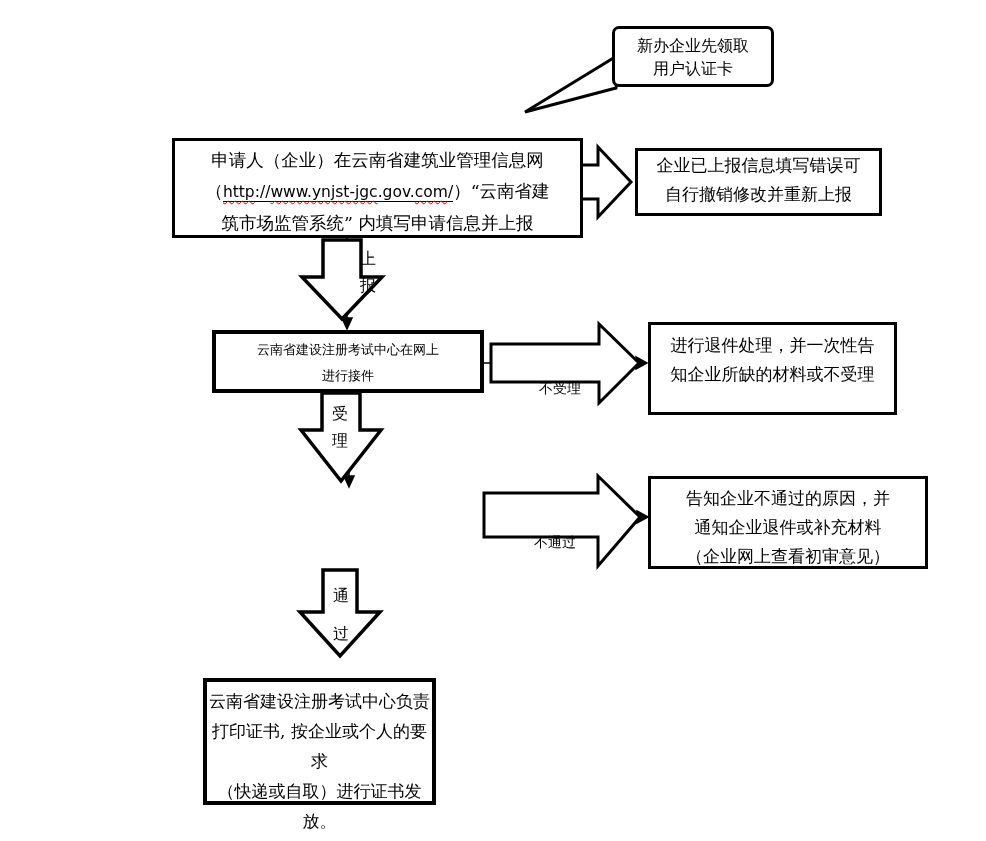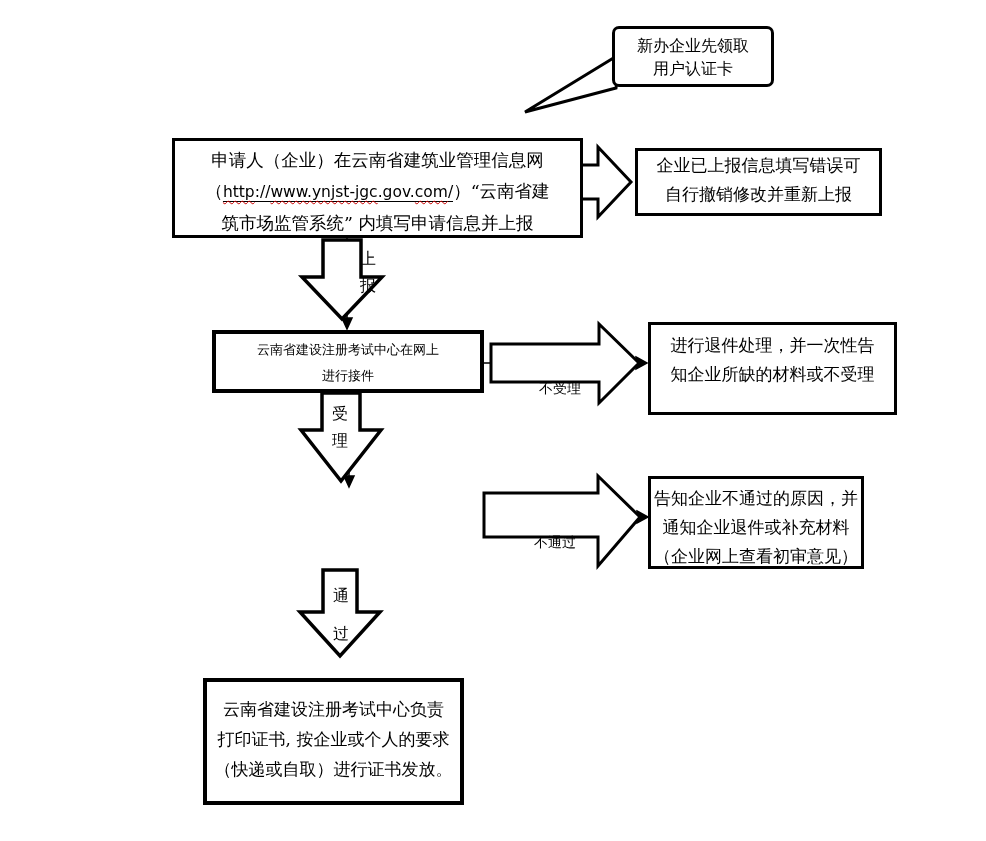--- a/index.html
+++ b/index.html
@@ -18,22 +18,22 @@
     position:absolute;left:612px;top:26px;width:162px;height:61px;z-index:2;
     background:#fff;border:3px solid #000;border-radius:7px;box-sizing:border-box;
     text-align:center;font-size:16px;line-height:23px;padding-top:5px;
   }
   
   #box-apply{left:172px;top:138px;width:411px;height:100px;line-height:31px;font-size:17.5px;padding-top:4px;}
   #box-resubmit{left:635px;top:148px;width:247px;height:68px;}
   #box-receive{left:212px;top:330px;width:272px;height:63px;font-size:13px;line-height:26px;padding-top:3px;}
   #box-reject-receive{left:648px;top:322px;width:249px;height:93px;padding-top:6px;}
   #box-review{left:212px;top:487px;width:272px;height:71px;font-size:17.5px;text-align:left;padding:6px 8px 0 20px;}
-  #box-reject-review{left:648px;top:476px;width:216px;height:93px;padding-top:5px;}
-  #box-issue{left:203px;top:678px;width:261px;height:127px;height:127px;line-height:30px;padding-top:12px;}
+  #box-reject-review{left:648px;top:476px;width:280px;height:93px;padding-top:5px;}
+  #box-issue{left:203px;top:678px;width:233px;height:127px;height:127px;line-height:30px;padding-top:4px;}
   .url{font-family:"DejaVu Sans","Liberation Sans",sans-serif;font-size:15.5px;
        border-bottom:1px solid #000;}
   .sq{text-decoration:underline wavy 1px #cc0000;text-underline-offset:3px;}
 </style>
 </head>
 <body>
 
 <div id="stage">
 
   <svg id="flow-canvas" width="986" height="841" viewBox="0 0 986 841">

